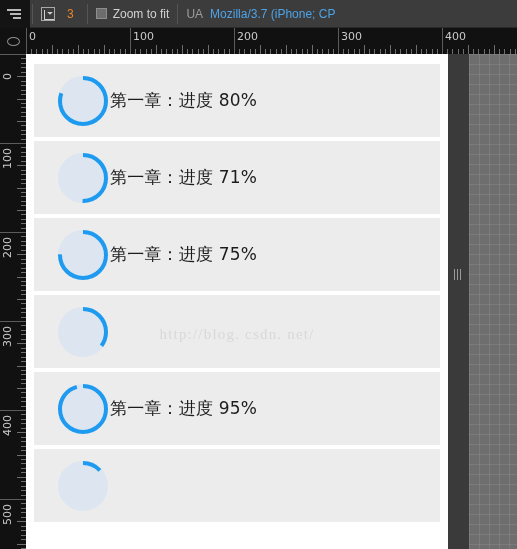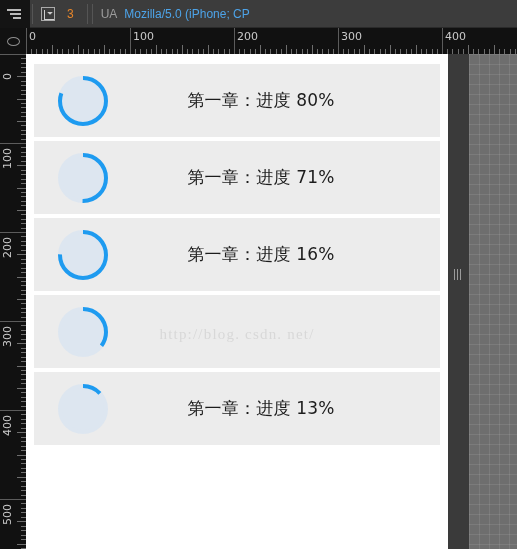--- a/index.html
+++ b/index.html
@@ -235,21 +235,21 @@
   }
   .ring-wrap {
     width: 54px; height: 54px;
     margin-left: 22px;
     flex: 0 0 auto;
     position: relative;
   }
   .ring-wrap svg { display: block; }
   .row-text {
     flex: 1 1 auto;
-    text-align: center;
+    text-align: left;
     color: #1c1c1c;
     font-size: 17px;
     font-family: "DejaVu Sans", "Liberation Sans", sans-serif;
     letter-spacing: 0.2px;
     padding-right: 28px;
     white-space: nowrap;
   }
 
   .watermark {
     position: absolute;
@@ -323,26 +323,30 @@
 
     <div class="tb-sep"></div>
 
     <div class="tb-group">
       <span class="tb-rot"></span>
       <span class="tb-num">3</span>
     </div>
 
     <div class="tb-sep"></div>
 
+    <div class="tb-group">
+      <span class="tb-check unchecked"></span>
+      <span class="tb-label">Zoom to fit</span>
+    </div>
 
     <div class="tb-sep"></div>
 
     <div class="tb-group">
       <span class="tb-ua-key">UA</span>
-      <span class="tb-ua-val">Mozilla/5.0 (iPhone; CP</span>
+      <span class="tb-ua-val">Mozilla/3.7 (iPhone; CP</span>
     </div>
   </div>
 
   <div class="ruler-corner">
     <span class="dot"></span>
   </div>
   <div class="ruler-h" id="rulerH">
       <div class="tick major" style="left: 0px;"></div>
       <div class="tick minor" style="left: 5px;"></div>
       <div class="tick minor" style="left: 10px;"></div>
@@ -585,38 +589,46 @@
           </div>
           <div class="row-text">第一章：进度 71%</div>
         </div>
         <div class="row">
           <div class="ring-wrap">
             <svg width="54" height="54" viewBox="0 0 54 54">
               <circle cx="27" cy="27" r="23" fill="#dde6f0" stroke="#dde6f0" stroke-width="4"></circle>
               <circle cx="27" cy="27" r="23" fill="none" stroke="#1e9bf0" stroke-width="4" stroke-linecap="butt" stroke-dasharray="108.38 36.13" transform="rotate(-90 27 27)"></circle>
             </svg>
           </div>
-          <div class="row-text">第一章：进度 16%</div>
+          <div class="row-text">第一章：进度 75%</div>
         </div>
         <div class="row">
           <div class="ring-wrap">
             <svg width="54" height="54" viewBox="0 0 54 54">
               <circle cx="27" cy="27" r="23" fill="#dde6f0" stroke="#dde6f0" stroke-width="4"></circle>
               <circle cx="27" cy="27" r="23" fill="none" stroke="#1e9bf0" stroke-width="4" stroke-linecap="butt" stroke-dasharray="50.58 93.93" transform="rotate(-90 27 27)"></circle>
             </svg>
           </div>
         </div>
         <div class="row">
           <div class="ring-wrap">
             <svg width="54" height="54" viewBox="0 0 54 54">
               <circle cx="27" cy="27" r="23" fill="#dde6f0" stroke="#dde6f0" stroke-width="4"></circle>
+              <circle cx="27" cy="27" r="23" fill="none" stroke="#1e9bf0" stroke-width="4" stroke-linecap="butt" stroke-dasharray="137.29 7.23" transform="rotate(-90 27 27)"></circle>
+            </svg>
+          </div>
+          <div class="row-text">第一章：进度 95%</div>
+        </div>
+        <div class="row">
+          <div class="ring-wrap">
+            <svg width="54" height="54" viewBox="0 0 54 54">
+              <circle cx="27" cy="27" r="23" fill="#dde6f0" stroke="#dde6f0" stroke-width="4"></circle>
               <circle cx="27" cy="27" r="23" fill="none" stroke="#1e9bf0" stroke-width="4" stroke-linecap="butt" stroke-dasharray="18.79 125.73" transform="rotate(-90 27 27)"></circle>
             </svg>
           </div>
-          <div class="row-text">第一章：进度 13%</div>
         </div>
         <div class="watermark">http://blog. csdn. net/</div>
     </div>
   </div>
 
   <div class="scroll-track"></div>
   <div class="gutter">
     <span class="grip">
       <i></i>
         <i></i>

